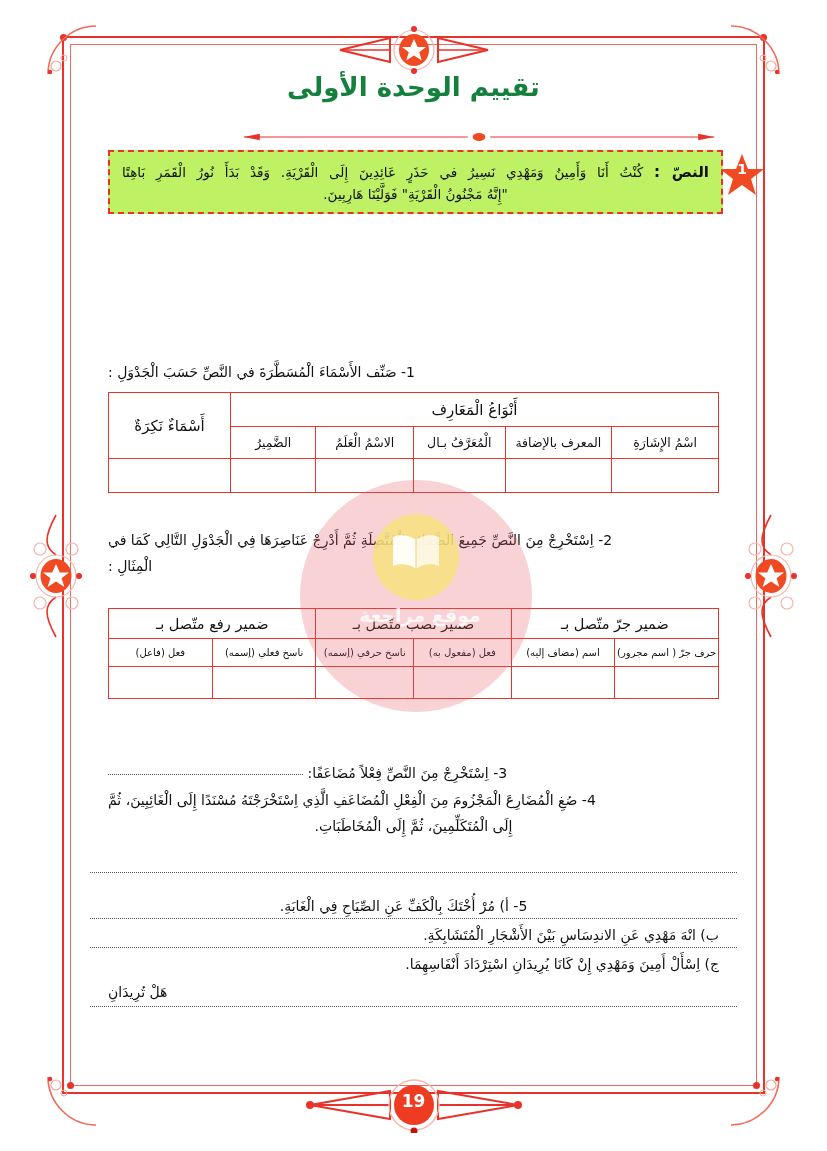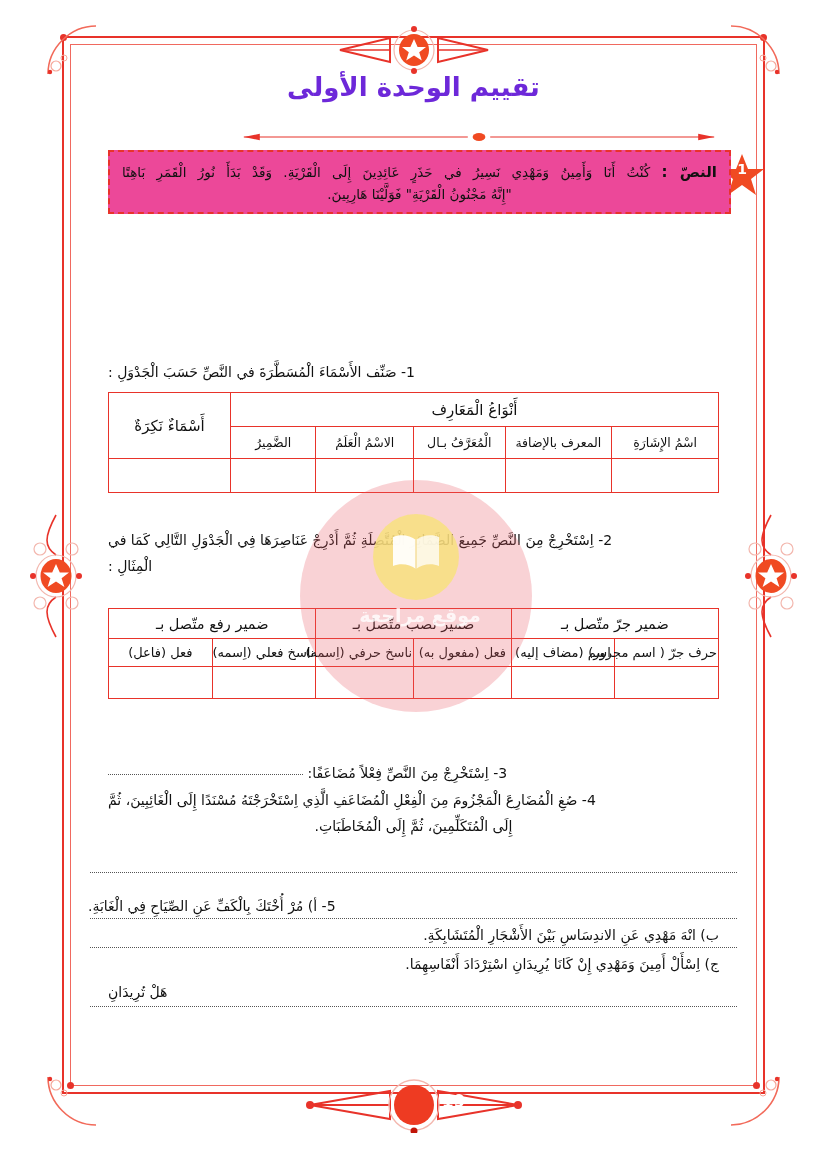--- a/index.html
+++ b/index.html
@@ -63,40 +63,40 @@
   .med-right  { right: 28px; top: 50%; transform: translateY(-50%); }
 
   
   .page-title {
     position: absolute;
     left: 0; right: 0;
     top: 72px;
     text-align: center;
     font-size: 26px;
     font-weight: bold;
-    color: #6d28d9;
+    color: #15803d;
     letter-spacing: 0;
   }
   .title-rule {
     position: absolute;
     left: 108px; right: 108px;
     top: 133px;
     height: 8px;
     pointer-events: none;
   }
 
   
   .passage-box {
     position: absolute;
-    right: 96px;
+    right: 104px;
     left: 108px;
     top: 150px;
     border: 2px dashed #e8332a;
     padding: 8px 12px 6px 12px;
-    background: #ec4899;
+    background: #bef264;
   }
   .passage-line {
     font-size: 13.5px;
     line-height: 1.62;
     color: #111;
     text-align: justify;
     text-align-last: justify;
     white-space: nowrap;
   }
   .passage-line.last { text-align-last: center; }
@@ -158,21 +158,21 @@
     padding: 2px 1px;
   }
   .t1 { right: 108px; top: 392px; width: 611px; }
   .t1 .grp   { font-size: 15px; height: 34px; }
   .t1 .sub   { font-size: 12.5px; height: 32px; }
   .t1 .blank { height: 34px; }
   .t1 .nakira{ font-size: 15px; }
 
   .t2 { right: 108px; top: 608px; width: 611px; }
   .t2 .grp   { font-size: 14.5px; height: 30px; }
-  .t2 .sub   { font-size: 13px; height: 28px; white-space: nowrap; }
+  .t2 .sub   { font-size: 10px; height: 28px; white-space: nowrap; }
   .t2 .cell  { height: 28px; font-size: 13px; }
   .t2 .blank { height: 32px; }
 
   
   .watermark {
     position: absolute;
     left: 300px; top: 480px;
     width: 232px; height: 232px;
     border-radius: 50%;
     background: rgba(231, 90, 98, 0.27);
@@ -212,21 +212,20 @@
     direction: ltr;
   }
 
   
   .page-num {
     position: absolute;
     left: 50%; bottom: 30px;
     transform: translateX(-50%);
     width: 36px; height: 38px;
     z-index: 6;
-    margin-left: 40px;
   }
   .page-num .pnum {
     position: absolute;
     left: 0; right: 0; top: 8px;
     text-align: center;
     font-size: 17px;
     font-weight: bold;
     color: #fff;
     direction: ltr;
   }
@@ -416,21 +415,21 @@
 <div class="q q-rtl" style="top:763px;">
   <span>3- اِسْتَخْرِجْ مِنَ النَّصِّ فِعْلاً مُضَاعَفًا:</span>
   <span class="dots" style="width:195px;"></span>
 </div>
 
 <div class="q q-rtl" style="top:790px;">4- صُغِ الْمُضَارِعَ الْمَجْزُومَ مِنَ الْفِعْلِ الْمُضَاعَفِ الَّذِي اِسْتَخْرَجْتَهُ مُسْنَدًا إِلَى الْغَائِبِينَ، ثُمَّ</div>
 <div class="q" style="top:816px; text-align:center;">إِلَى الْمُتَكَلِّمِينَ، ثُمَّ إِلَى الْمُخَاطَبَاتِ.</div>
 
 <div class="fullrule" style="top:872px;"></div>
 
-<div class="q q-rtl" style="top:896px; right:108px; left:88px; text-align:left;">
+<div class="q q-rtl" style="top:896px; right:108px; left:88px; text-align:center;">
   <span>5- أ) مُرْ أُخْتَكَ بِالْكَفِّ عَنِ الصِّيَاحِ فِي الْغَابَةِ.</span>
 </div>
 <div class="fullrule" style="top:918px;"></div>
 
 <div class="q q-rtl" style="top:925px; right:108px; left:88px; text-align:right;">
   <span>ب) انْهَ مَهْدِي عَنِ الاندِسَاسِ بَيْنَ الأَشْجَارِ الْمُتَشَابِكَةِ.</span>
 </div>
 <div class="fullrule" style="top:947px;"></div>
 
 <div class="q q-rtl" style="top:954px; right:108px; left:88px; text-align:right;">

